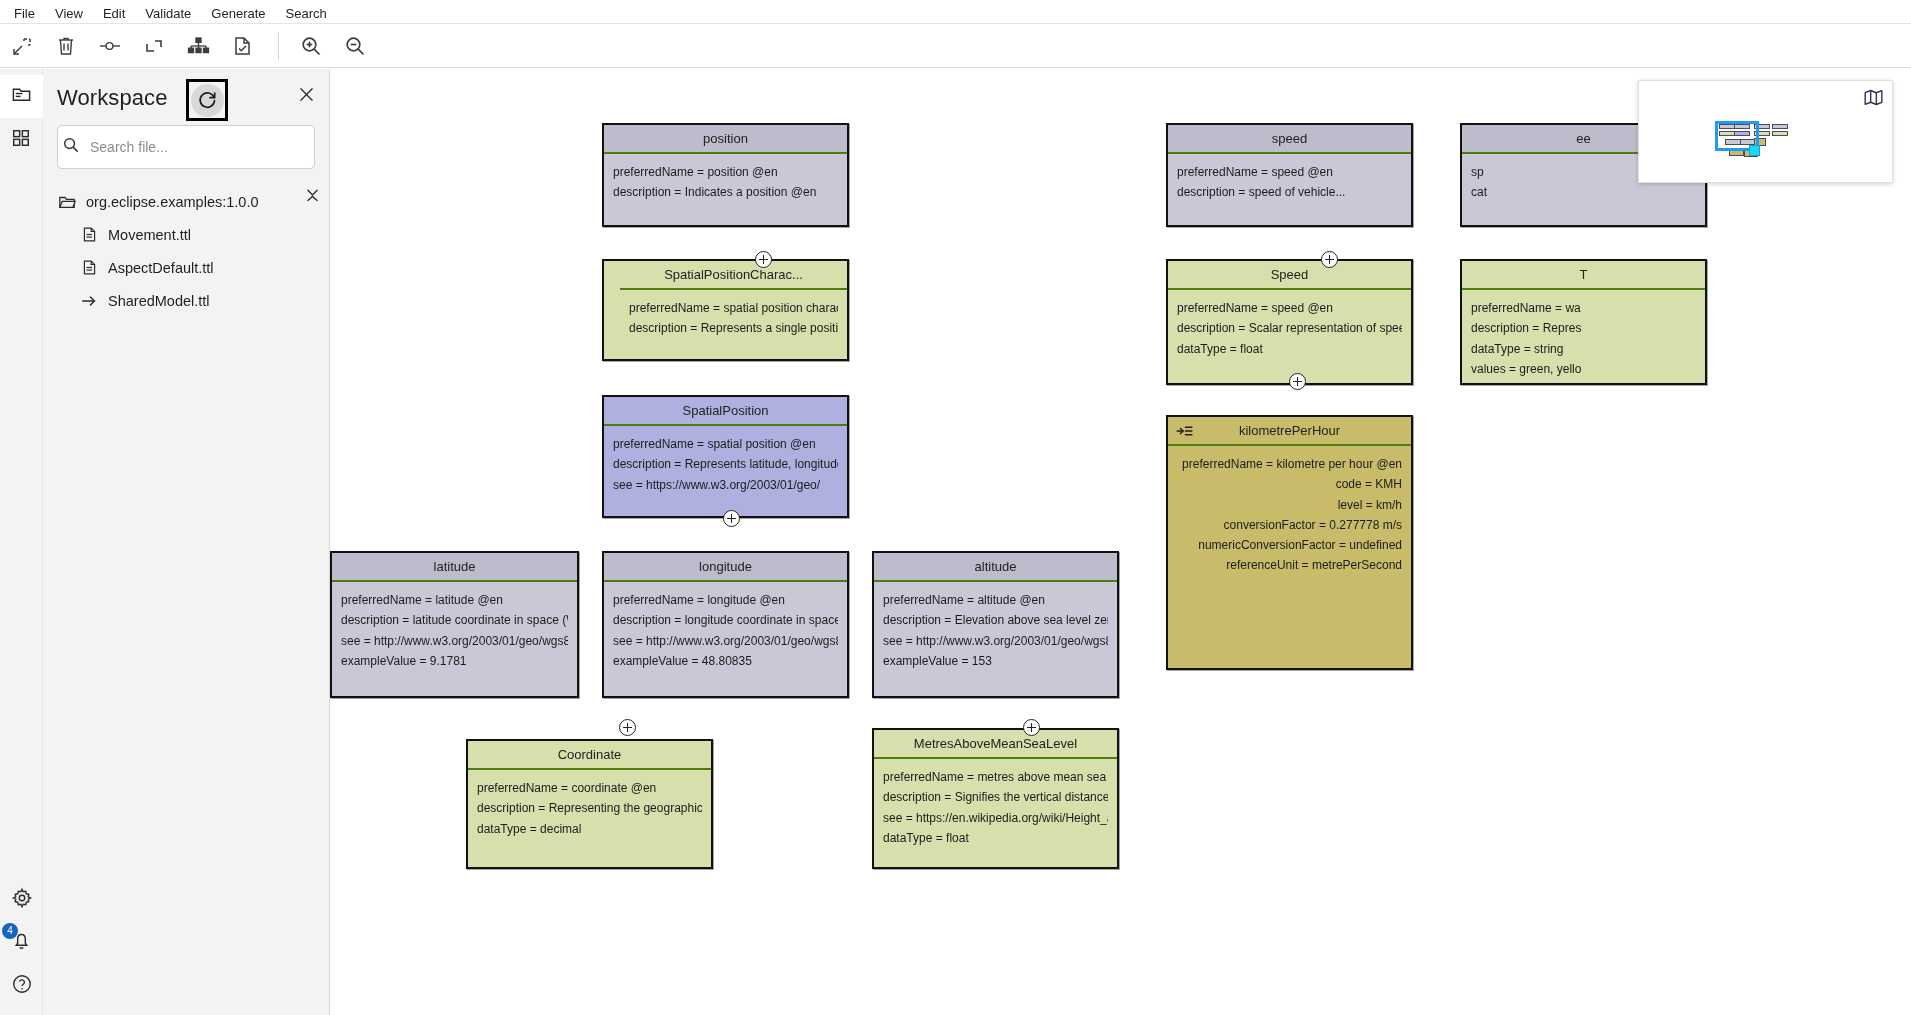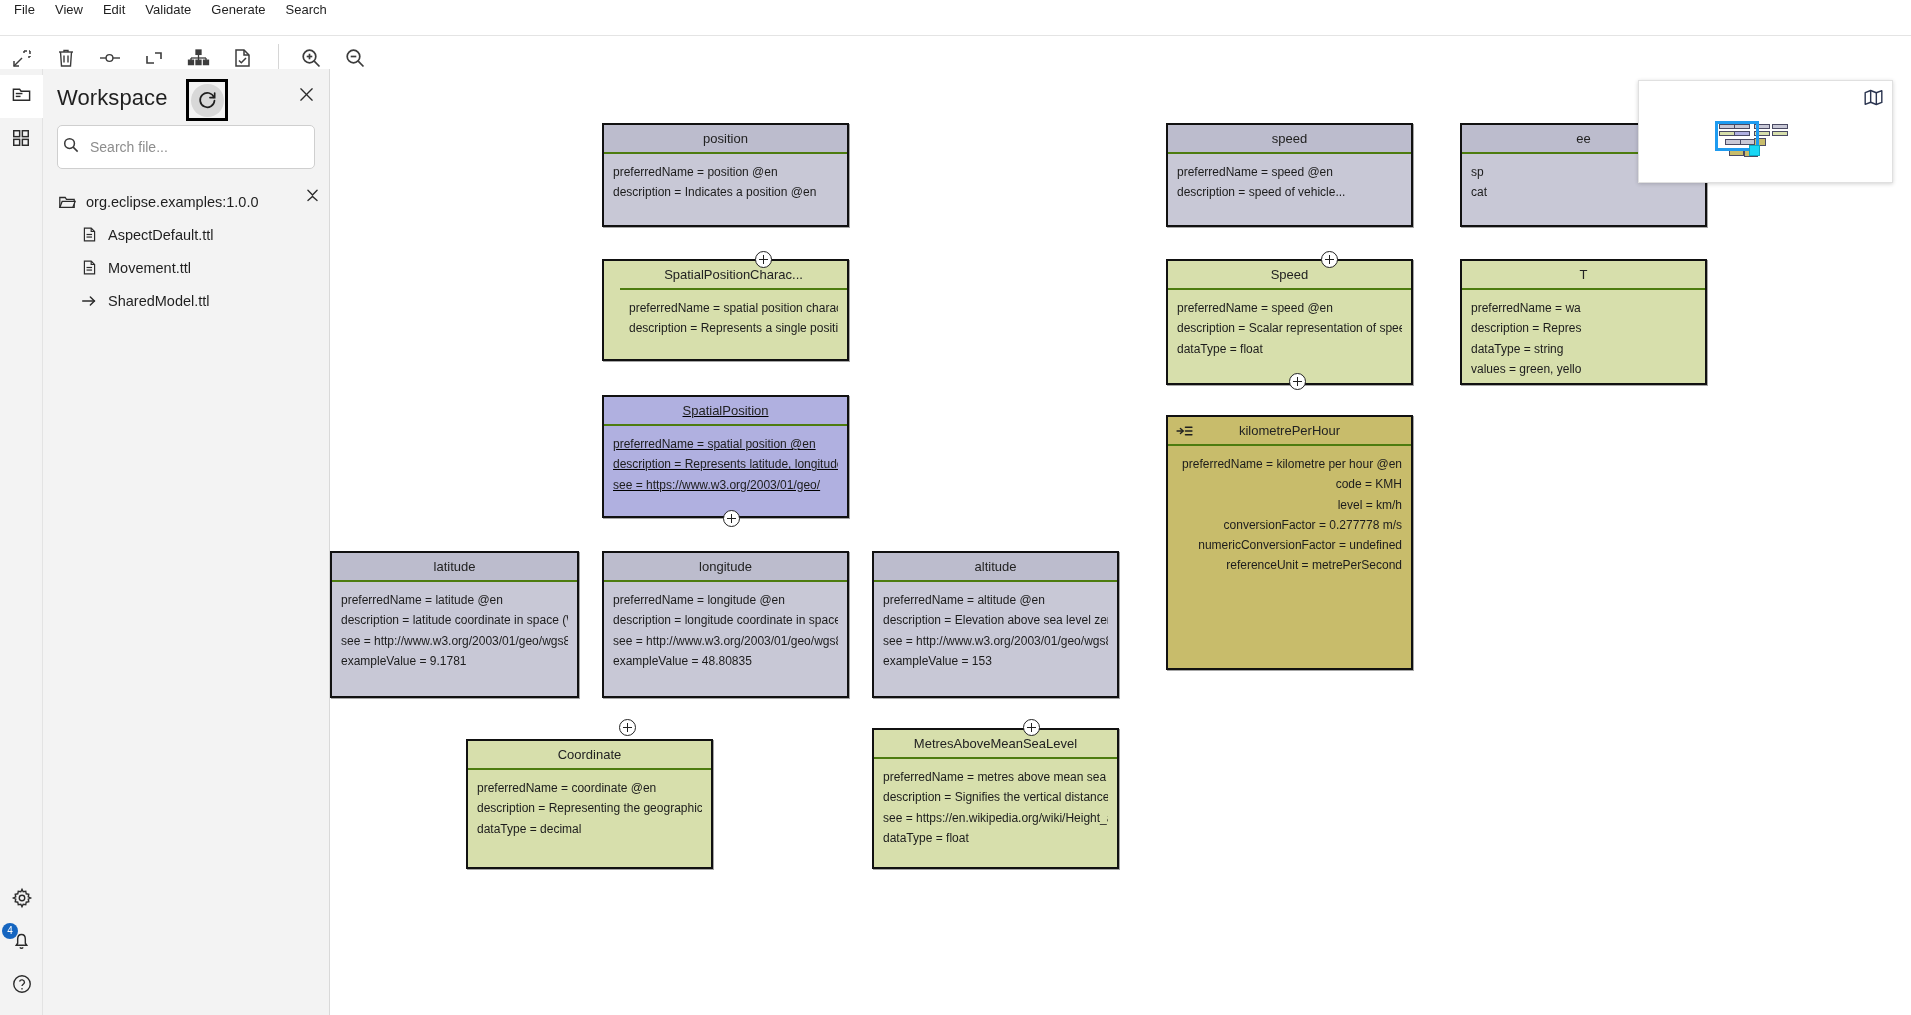--- a/index.html
+++ b/index.html
@@ -6,23 +6,23 @@
   html, body {
     margin: 0; padding: 0;
     width: 1911px; height: 1015px;
     overflow: hidden;
     background: #ffffff;
     font-family: "Liberation Sans", sans-serif;
   }
 
   
   #menubar {
-    height: 36px;
-    display: flex;
-    align-items: flex-start;
+    height: 24px;
+    display: flex;
+    align-items: flex-end;
     padding-left: 4px;
     background: #ffffff;
     border-bottom: 1px solid #e4e4e4;
   }
   .menu-item {
     font-size: 13px;
     color: #1f1f1f;
     padding: 2px 10px;
     cursor: default;
     white-space: nowrap;
@@ -486,32 +486,32 @@
       </div>
       <div class="tree-row child">
         <span class="tree-ico">
           <svg width="17" height="17" viewBox="0 0 20 20" fill="none" stroke="#2b2b2b" stroke-width="1.4">
             <path d="M4 2.5 H12 L16 6.5 V17.5 H4 Z"></path>
               <path d="M12 2.5 V6.5 H16"></path>
             <path d="M6.5 10 H13"></path>
               <path d="M6.5 13 H13"></path>
           </svg>
         </span>
-        <span>AspectDefault.ttl</span>
+        <span>Movement.ttl</span>
       </div>
       <div class="tree-row child">
         <span class="tree-ico">
           <svg width="17" height="17" viewBox="0 0 20 20" fill="none" stroke="#2b2b2b" stroke-width="1.4">
             <path d="M4 2.5 H12 L16 6.5 V17.5 H4 Z"></path>
               <path d="M12 2.5 V6.5 H16"></path>
             <path d="M6.5 10 H13"></path>
               <path d="M6.5 13 H13"></path>
           </svg>
         </span>
-        <span>Movement.ttl</span>
+        <span>AspectDefault.ttl</span>
       </div>
       <div class="tree-row child">
         <span class="tree-ico">
           <svg width="18" height="18" viewBox="0 0 20 20" fill="none" stroke="#2b2b2b" stroke-width="1.6" stroke-linecap="round">
             <path d="M3 10 H16"></path>
               <path d="M11.5 5.5 L16 10 L11.5 14.5"></path>
           </svg>
         </span>
         <span>SharedModel.ttl</span>
       </div>
@@ -549,21 +549,21 @@
     </div>
 
     <div class="node n-green" style="left:272px; top:190px; width:247px; height:102px;padding-left:16px;">
       <div class="hdr">SpatialPositionCharac...</div>
       <div class="body">
         <div class="attr">preferredName = spatial position characteristic @en</div>
         <div class="attr">description = Represents a single position in space...</div>
       </div>
     </div>
 
-    <div class="node n-purple" style="left:272px; top:326px; width:247px; height:123px;text-decoration:underline;">
+    <div class="node n-purple" style="left:272px; top:326px; width:247px; height:123px;">
       <div class="hdr">SpatialPosition</div>
       <div class="body">
         <div class="attr">preferredName = spatial position @en</div>
         <div class="attr">description = Represents latitude, longitude and alt...</div>
         <div class="attr">see = https://www.w3.org/2003/01/geo/</div>
       </div>
     </div>
 
     <div class="node n-gray" style="left:0px; top:482px; width:249px; height:147px;">
       <div class="hdr">latitude</div>

